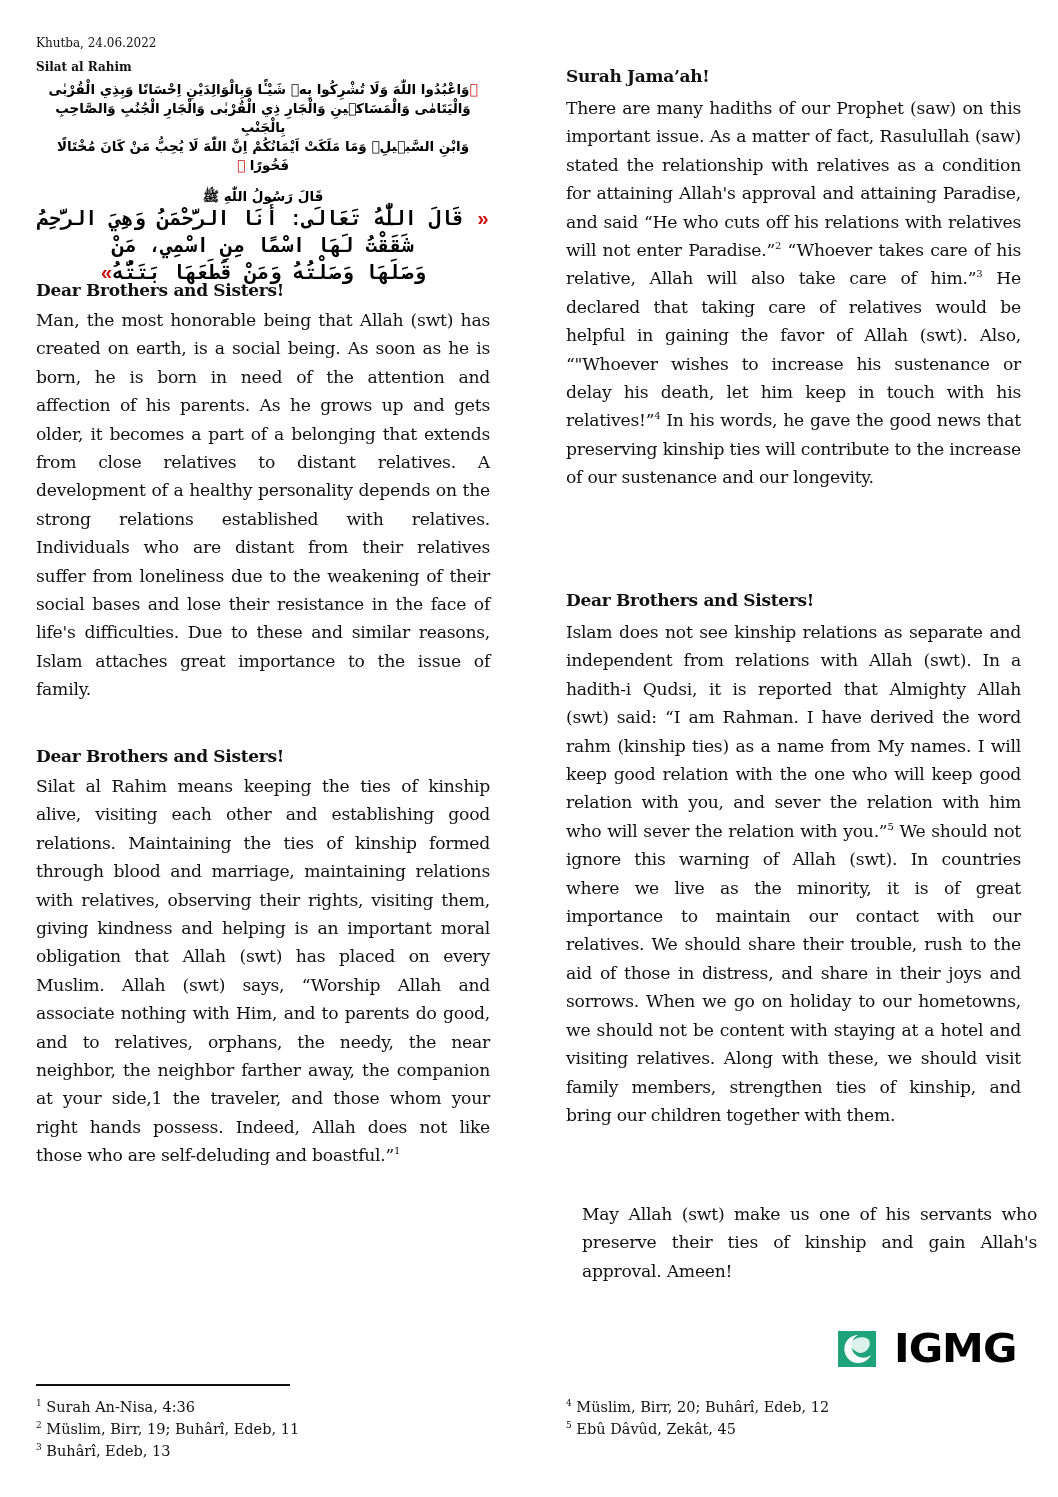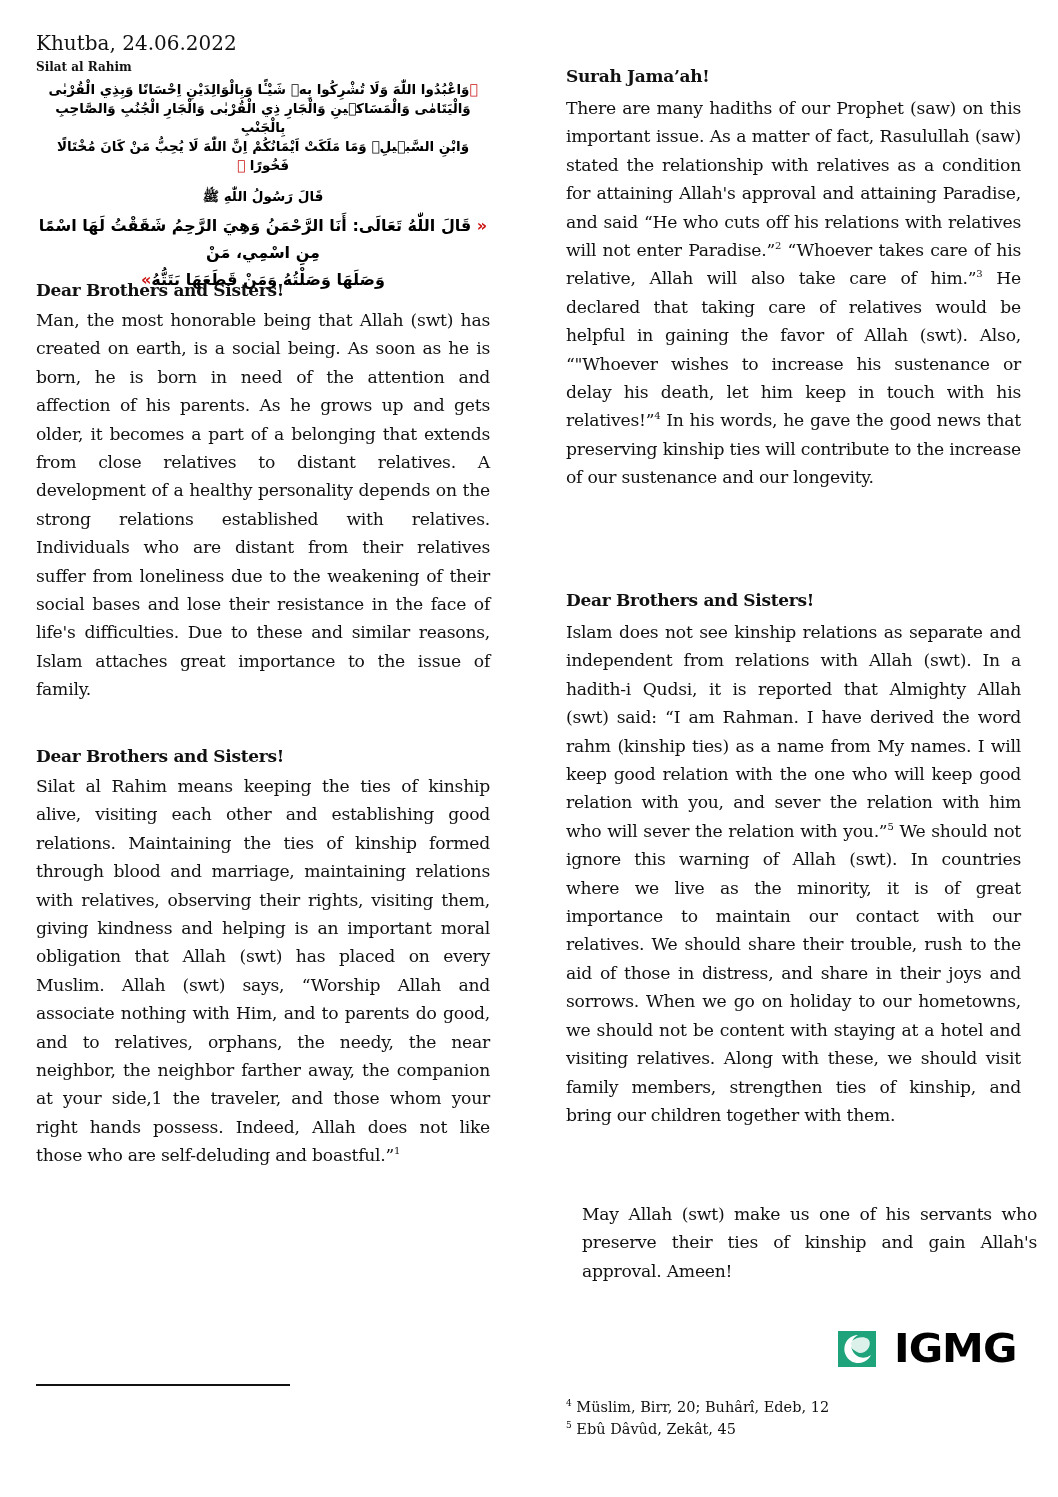--- a/index.html
+++ b/index.html
@@ -10,36 +10,36 @@
       color: #111;
       overflow: hidden;
     }
     .page { position: absolute; inset: 0; }
     .col { position: absolute; top: 0; }
     .col-left { left: 36px; width: 454px; }
     .col-right { left: 566px; width: 455px; }
 
     .meta-date {
       position: absolute; left: 36px; top: 32px;
-      font-size: 20px; line-height: 22px;
+      font-size: 12px; line-height: 22px;
     }
     .meta-title {
       position: absolute; left: 36px; top: 56px;
       font-size: 12px; line-height: 22px; font-weight: bold;
     }
     .arabic-block {
       position: absolute; left: 36px; top: 80px; width: 454px;
       direction: rtl; text-align: center;
       font-family: "DejaVu Sans", sans-serif; font-weight: bold;
       font-size: 13.5px; line-height: 19px; color: #000;
     }
     .arabic-block .ayah { display: block; }
     .arabic-block .bracket { color: #cc1111; }
     .arabic-block .attr { display: block; margin-top: 12px; }
-    .arabic-block .hadith { display: block; margin-top: 6px; line-height: 27px; font-size: 16px; }
+    .arabic-block .hadith { display: block; line-height: 27px; font-size: 20px; font-family: Liberation Mono, monospace; }
     .arabic-block .guill { color: #cc1111; }
 
     .heading {
       font-size: 17px; font-weight: bold; line-height: 24px;
       letter-spacing: -0.3px;
     }
     .para {
       font-size: 17.2px; line-height: 28.4px;
       text-align: justify; letter-spacing: -0.25px;
     }
@@ -108,19 +108,24 @@
         <rect width="38" height="36" fill="#1fa37a"></rect>
         <path d="M20 4 A14 14 0 1 0 33 24 A12 12 0 1 1 20 4 Z" fill="#ffffff"></path>
         <path d="M14 10 C18 6 26 5 30 8 C33 11 32 16 29 19 C26 22 22 23 19 21 C16 19 12 17 13 14 Z" fill="#ffffff" opacity="0.85"></path>
       </svg>
     </div>
     <div class="logo-text">IGMG</div>
   </div>
 
   <div class="footnote-rule"></div>
 
+  <div class="footnotes" style="left:36px; top:1396px;">
+    <div><sup>1</sup> <span>Surah An-Nisa, 4:36</span></div>
+    <div><sup>2</sup> <span>Müslim, Birr, 19; Buhârî, Edeb, 11</span></div>
+    <div><sup>3</sup> <span>Buhârî, Edeb, 13</span></div>
+  </div>
 
   <div class="footnotes" style="left:566px; top:1396px;">
     <div><sup>4</sup> <span>Müslim, Birr, 20; Buhârî, Edeb, 12</span></div>
     <div><sup>5</sup> <span>Ebû Dâvûd, Zekât, 45</span></div>
   </div>
 
 </div>
 
 </body></html>

